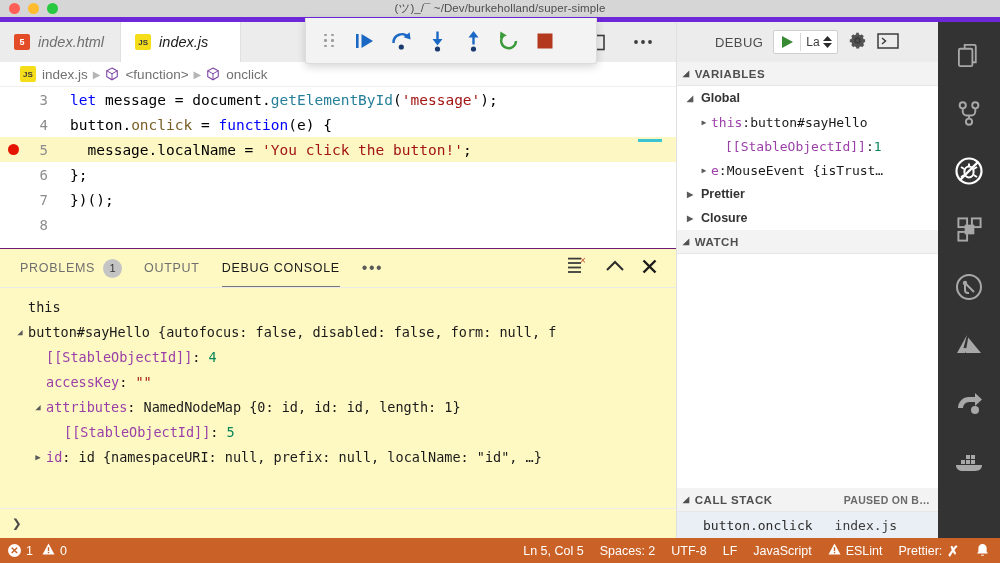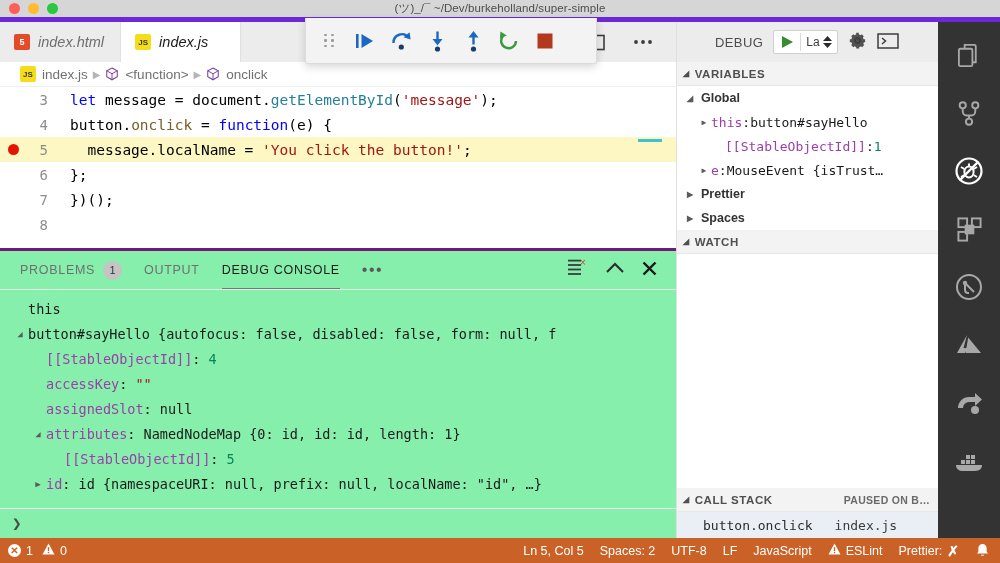--- a/index.html
+++ b/index.html
@@ -106,21 +106,21 @@
 
   .editor-scroll-track {
     position: absolute; right: 0; top: 0; bottom: 0; width: 14px; background: transparent;
   }
   .minimap-mark {
     position: absolute; right: 14px; top: 52px; width: 24px; height: 3px; background: #3ac3d0;
   }
 
   
   .panel { height: 290px; flex: 0 0 290px; display: flex; flex-direction: column;
-           background: #86efac; border-top: 3px solid #701a75; min-height: 0; }
+           background: #fef9c3; border-top: 1px solid #701a75; min-height: 0; }
   .panel-tabs {
     height: 38px; flex: 0 0 38px; display: flex; align-items: center;
     padding: 0 14px 0 20px; gap: 22px; position: relative;
   }
   .ptab { font-size: 12.5px; letter-spacing: .7px; color: #6f6f6f; position: relative;
           height: 38px; display: flex; align-items: center; gap: 8px; }
   .ptab.active { color: #1a1a1a; justify-content: flex-end; }
   .ptab.active::after {
     content: ""; position: absolute; left: 0; right: 0; bottom: 0; height: 1.5px; background: #777;
   }
@@ -347,21 +347,20 @@
               </span>
             </div>
           </div>
 
           <div class="console">
             <div id="console-lines">
                 <div class="cline" style="padding-left: 12px;"><span class="twisty blank"></span><span class="c-txt">this</span></div>
                 <div class="cline" style="padding-left: 12px;"><span class="twisty">◢</span><span class="c-txt">button#sayHello {autofocus: false, disabled: false, form: null, f</span></div>
                 <div class="cline" style="padding-left: 30px;"><span class="twisty blank"></span><span class="c-key">[[StableObjectId]]</span><span class="c-txt">: </span><span class="c-num">4</span></div>
                 <div class="cline" style="padding-left: 30px;"><span class="twisty blank"></span><span class="c-key">accessKey</span><span class="c-txt">: </span><span class="c-str">""</span></div>
-                <div class="cline" style="padding-left: 30px;"><span class="twisty blank"></span><span class="c-key">assignedSlot</span><span class="c-txt">: null</span></div>
                 <div class="cline" style="padding-left: 30px;"><span class="twisty">◢</span><span class="c-key">attributes</span><span class="c-txt">: NamedNodeMap {0: id, id: id, length: 1}</span></div>
                 <div class="cline" style="padding-left: 48px;"><span class="twisty blank"></span><span class="c-key">[[StableObjectId]]</span><span class="c-txt">: </span><span class="c-num">5</span></div>
                 <div class="cline" style="padding-left: 30px;"><span class="twisty">▶</span><span class="c-key">id</span><span class="c-txt">: id {namespaceURI: null, prefix: null, localName: "id", …}</span></div>
               </div>
           </div>
           <div class="console-input">
             <span class="prompt-chev">❯</span>
           </div>
         </div>
       </div>
@@ -427,21 +426,21 @@
               <span class="v-name">e</span>
               <span class="v-val">: </span>
               <span class="v-val">MouseEvent {isTrust…</span>
             </div>
             <div class="vrow bold" style="padding-left: 6px;">
               <span class="chev">▶</span>
               <span style="padding-left: 4px;">Prettier</span>
             </div>
             <div class="vrow bold" style="padding-left: 6px;">
               <span class="chev">▶</span>
-              <span style="padding-left: 4px;">Spaces</span>
+              <span style="padding-left: 4px;">Closure</span>
             </div>
           </div>
 
         <div class="sec-header">
           <span class="tri">◢</span>
           <span>WATCH</span>
         </div>
         <div class="sec-body" style="flex:1 1 auto;"></div>
 
         <div class="sec-header">

